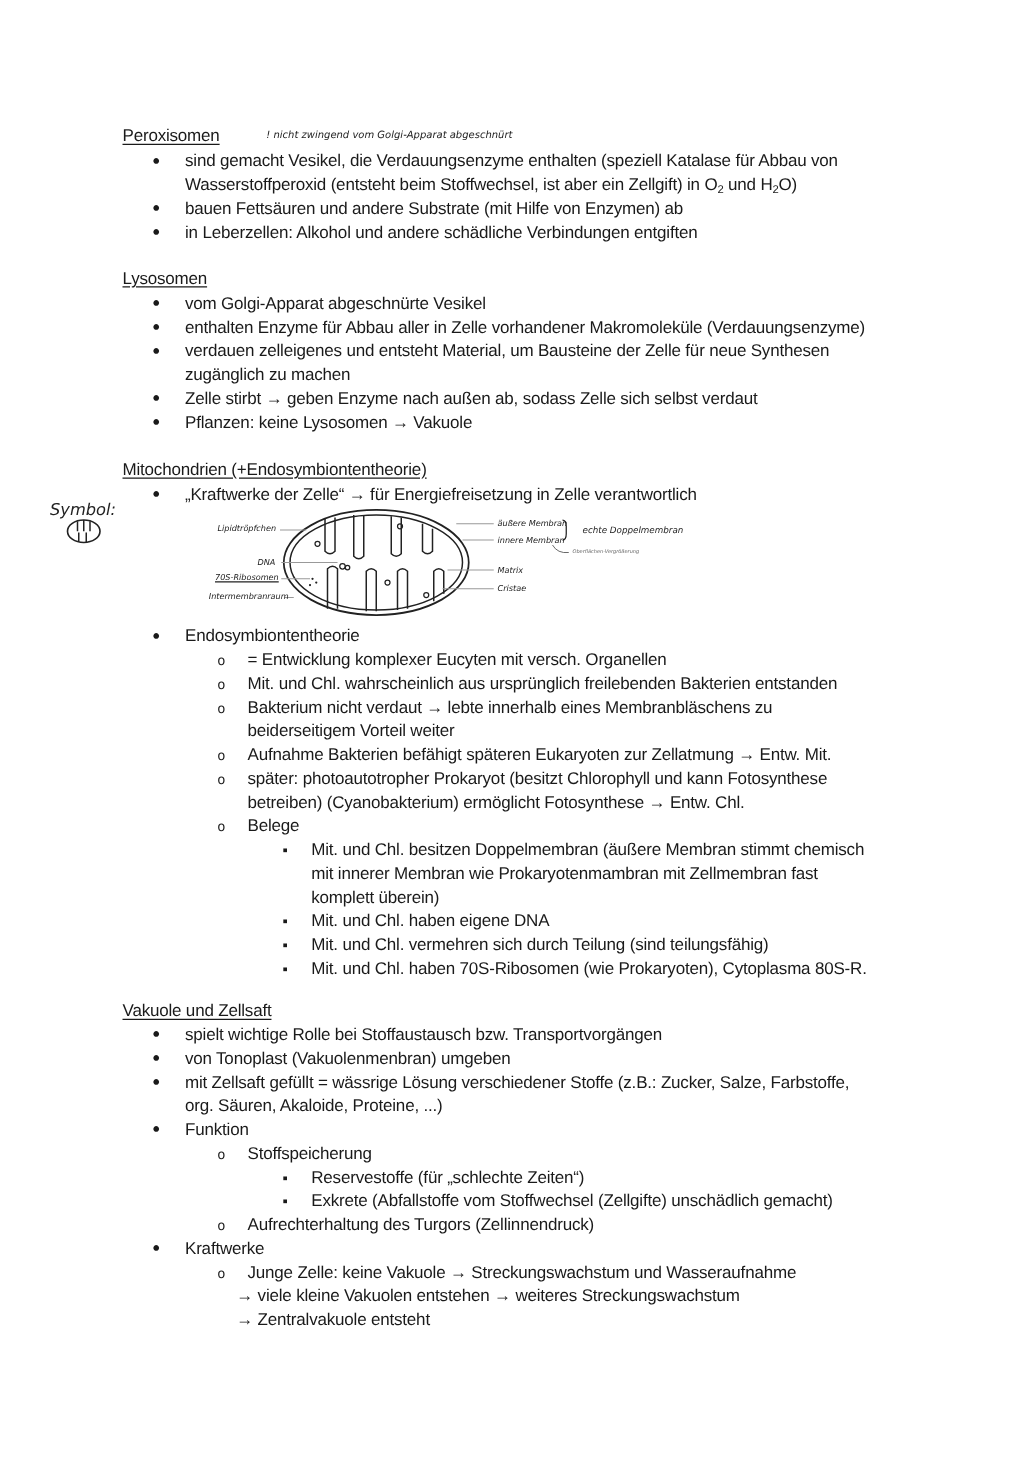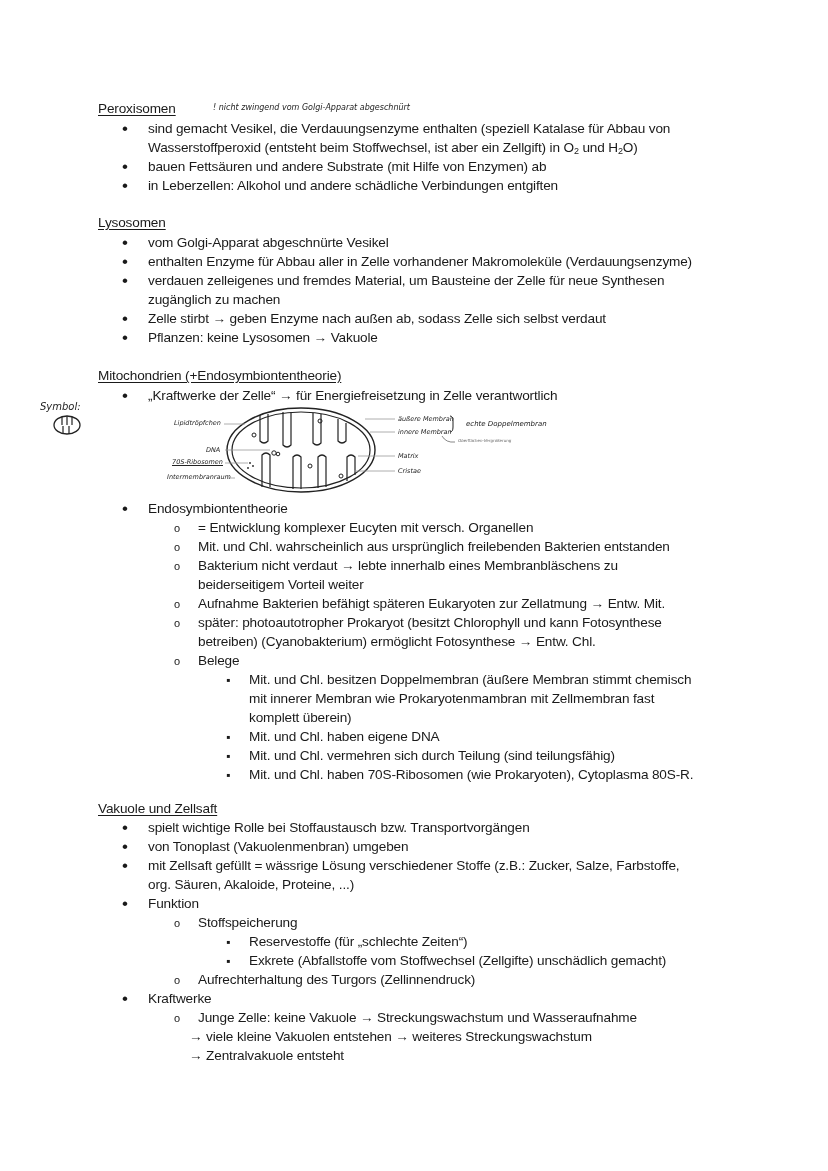--- a/index.html
+++ b/index.html
@@ -37,29 +37,29 @@
 <div class="line" style="left:148px;top:157px;">bauen Fettsäuren und andere Substrate (mit Hilfe von Enzymen) ab</div>
 <div class="bullet disc" style="left:122px;top:176px;"></div>
 <div class="line" style="left:148px;top:176px;text-align:right;">in Leberzellen: Alkohol und andere schädliche Verbindungen entgiften</div>
 
 <div class="line heading" style="left:98px;top:213px;">Lysosomen</div>
 <div class="bullet disc" style="left:122px;top:233px;"></div>
 <div class="line" style="left:148px;top:233px;">vom Golgi-Apparat abgeschnürte Vesikel</div>
 <div class="bullet disc" style="left:122px;top:252px;"></div>
 <div class="line" style="left:148px;top:252px;">enthalten Enzyme für Abbau aller in Zelle vorhandener Makromoleküle (Verdauungsenzyme)</div>
 <div class="bullet disc" style="left:122px;top:271px;"></div>
-<div class="line" style="left:148px;top:271px;">verdauen zelleigenes und fremdes Material, um Bausteine der Zelle für neue Synthesen</div>
+<div class="line" style="left:148px;top:271px;">verdauen zelleigenes und entsteht Material, um Bausteine der Zelle für neue Synthesen</div>
 <div class="line" style="left:148px;top:290px;">zugänglich zu machen</div>
 <div class="bullet disc" style="left:122px;top:309px;"></div>
 <div class="line" style="left:148px;top:309px;">Zelle stirbt → geben Enzyme nach außen ab, sodass Zelle sich selbst verdaut</div>
 <div class="bullet disc" style="left:122px;top:328px;"></div>
 <div class="line" style="left:148px;top:328px;">Pflanzen: keine Lysosomen → Vakuole</div>
 
 <div class="line heading" style="left:98px;top:366px;">Mitochondrien (+Endosymbiontentheorie)</div>
-<div class="hand" style="left:40px;top:401px;font-size:10px;">Symbol:</div>
+<div class="hand" style="left:40px;top:401px;font-size:13px;">Symbol:</div>
 <svg style="left:52px;top:414px;" width="30" height="22" viewBox="0 0 30 22">
   <ellipse cx="15" cy="11" rx="13" ry="9" fill="none" stroke="#222" stroke-width="1.3"></ellipse>
   <line x1="10" y1="3" x2="10" y2="11" stroke="#222" stroke-width="1.2"></line>
   <line x1="15" y1="2" x2="15" y2="11" stroke="#222" stroke-width="1.2"></line>
   <line x1="20" y1="3" x2="20" y2="11" stroke="#222" stroke-width="1.2"></line>
   <line x1="11" y1="12" x2="11" y2="19" stroke="#222" stroke-width="1.2"></line>
   <line x1="17" y1="12" x2="17" y2="20" stroke="#222" stroke-width="1.2"></line>
 </svg>
 <div class="bullet disc" style="left:122px;top:386px;"></div>
 <div class="line" style="left:148px;top:386px;">„Kraftwerke der Zelle“ → für Energiefreisetzung in Zelle verantwortlich</div>

